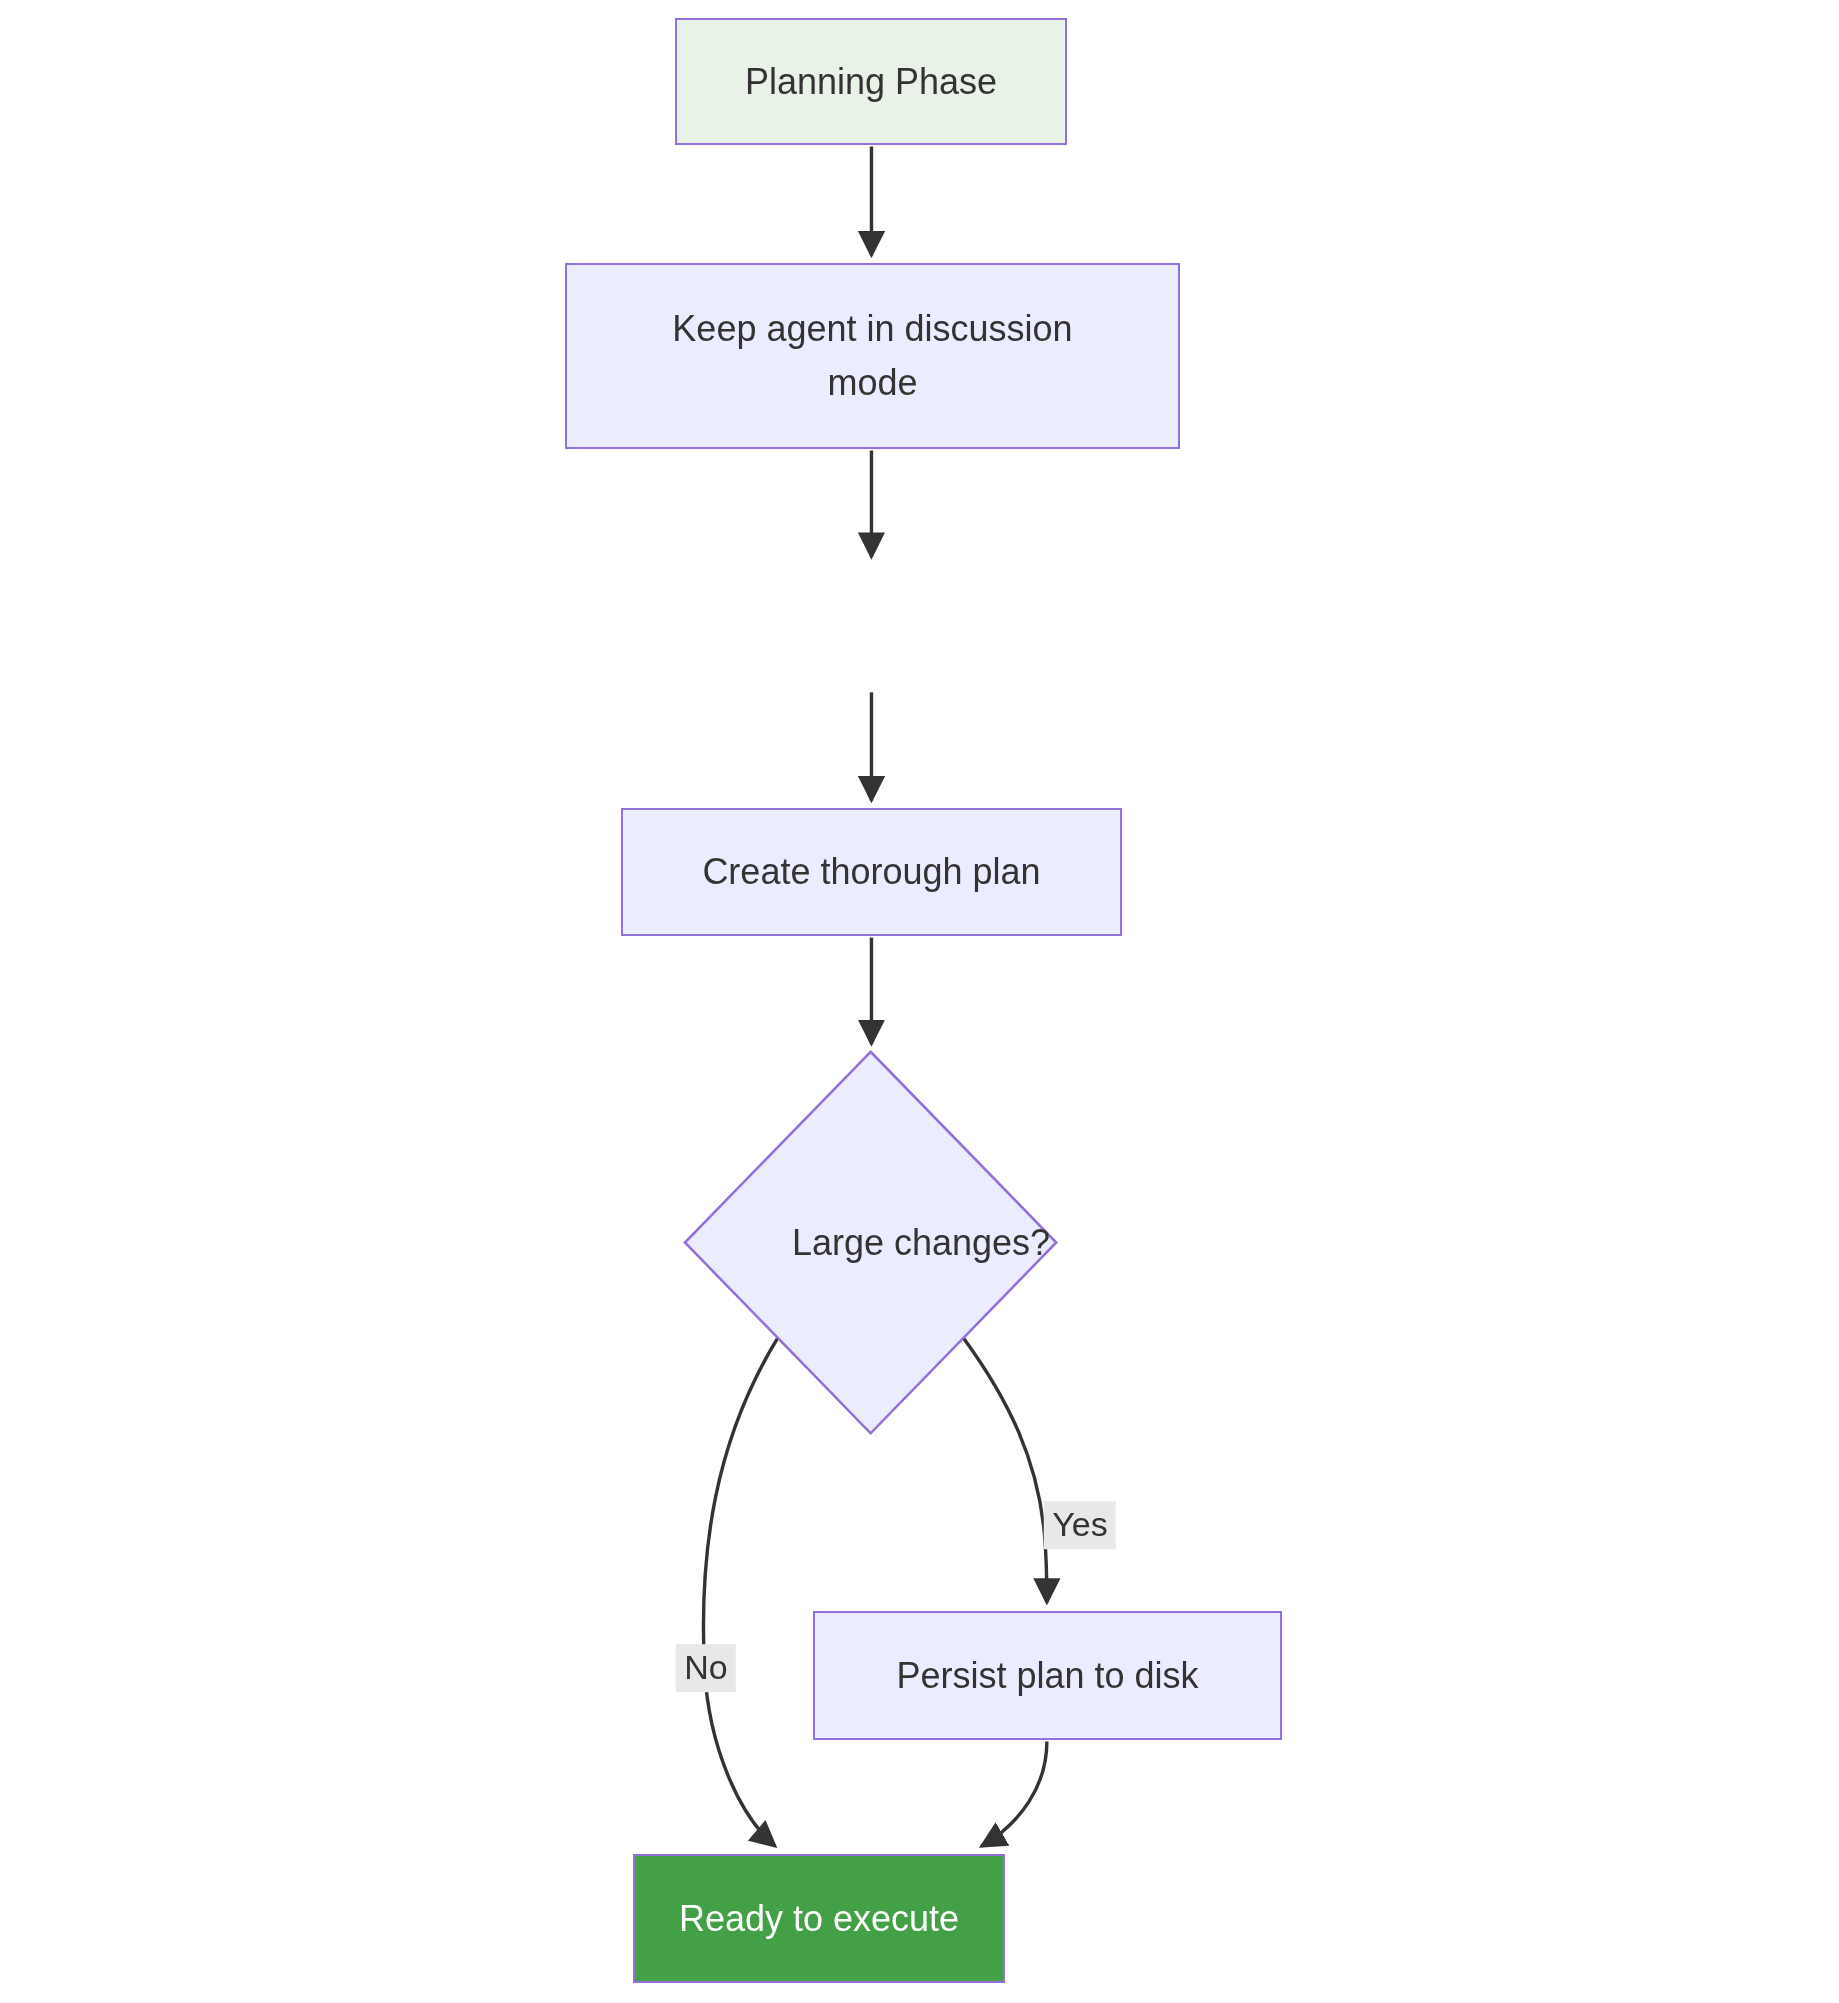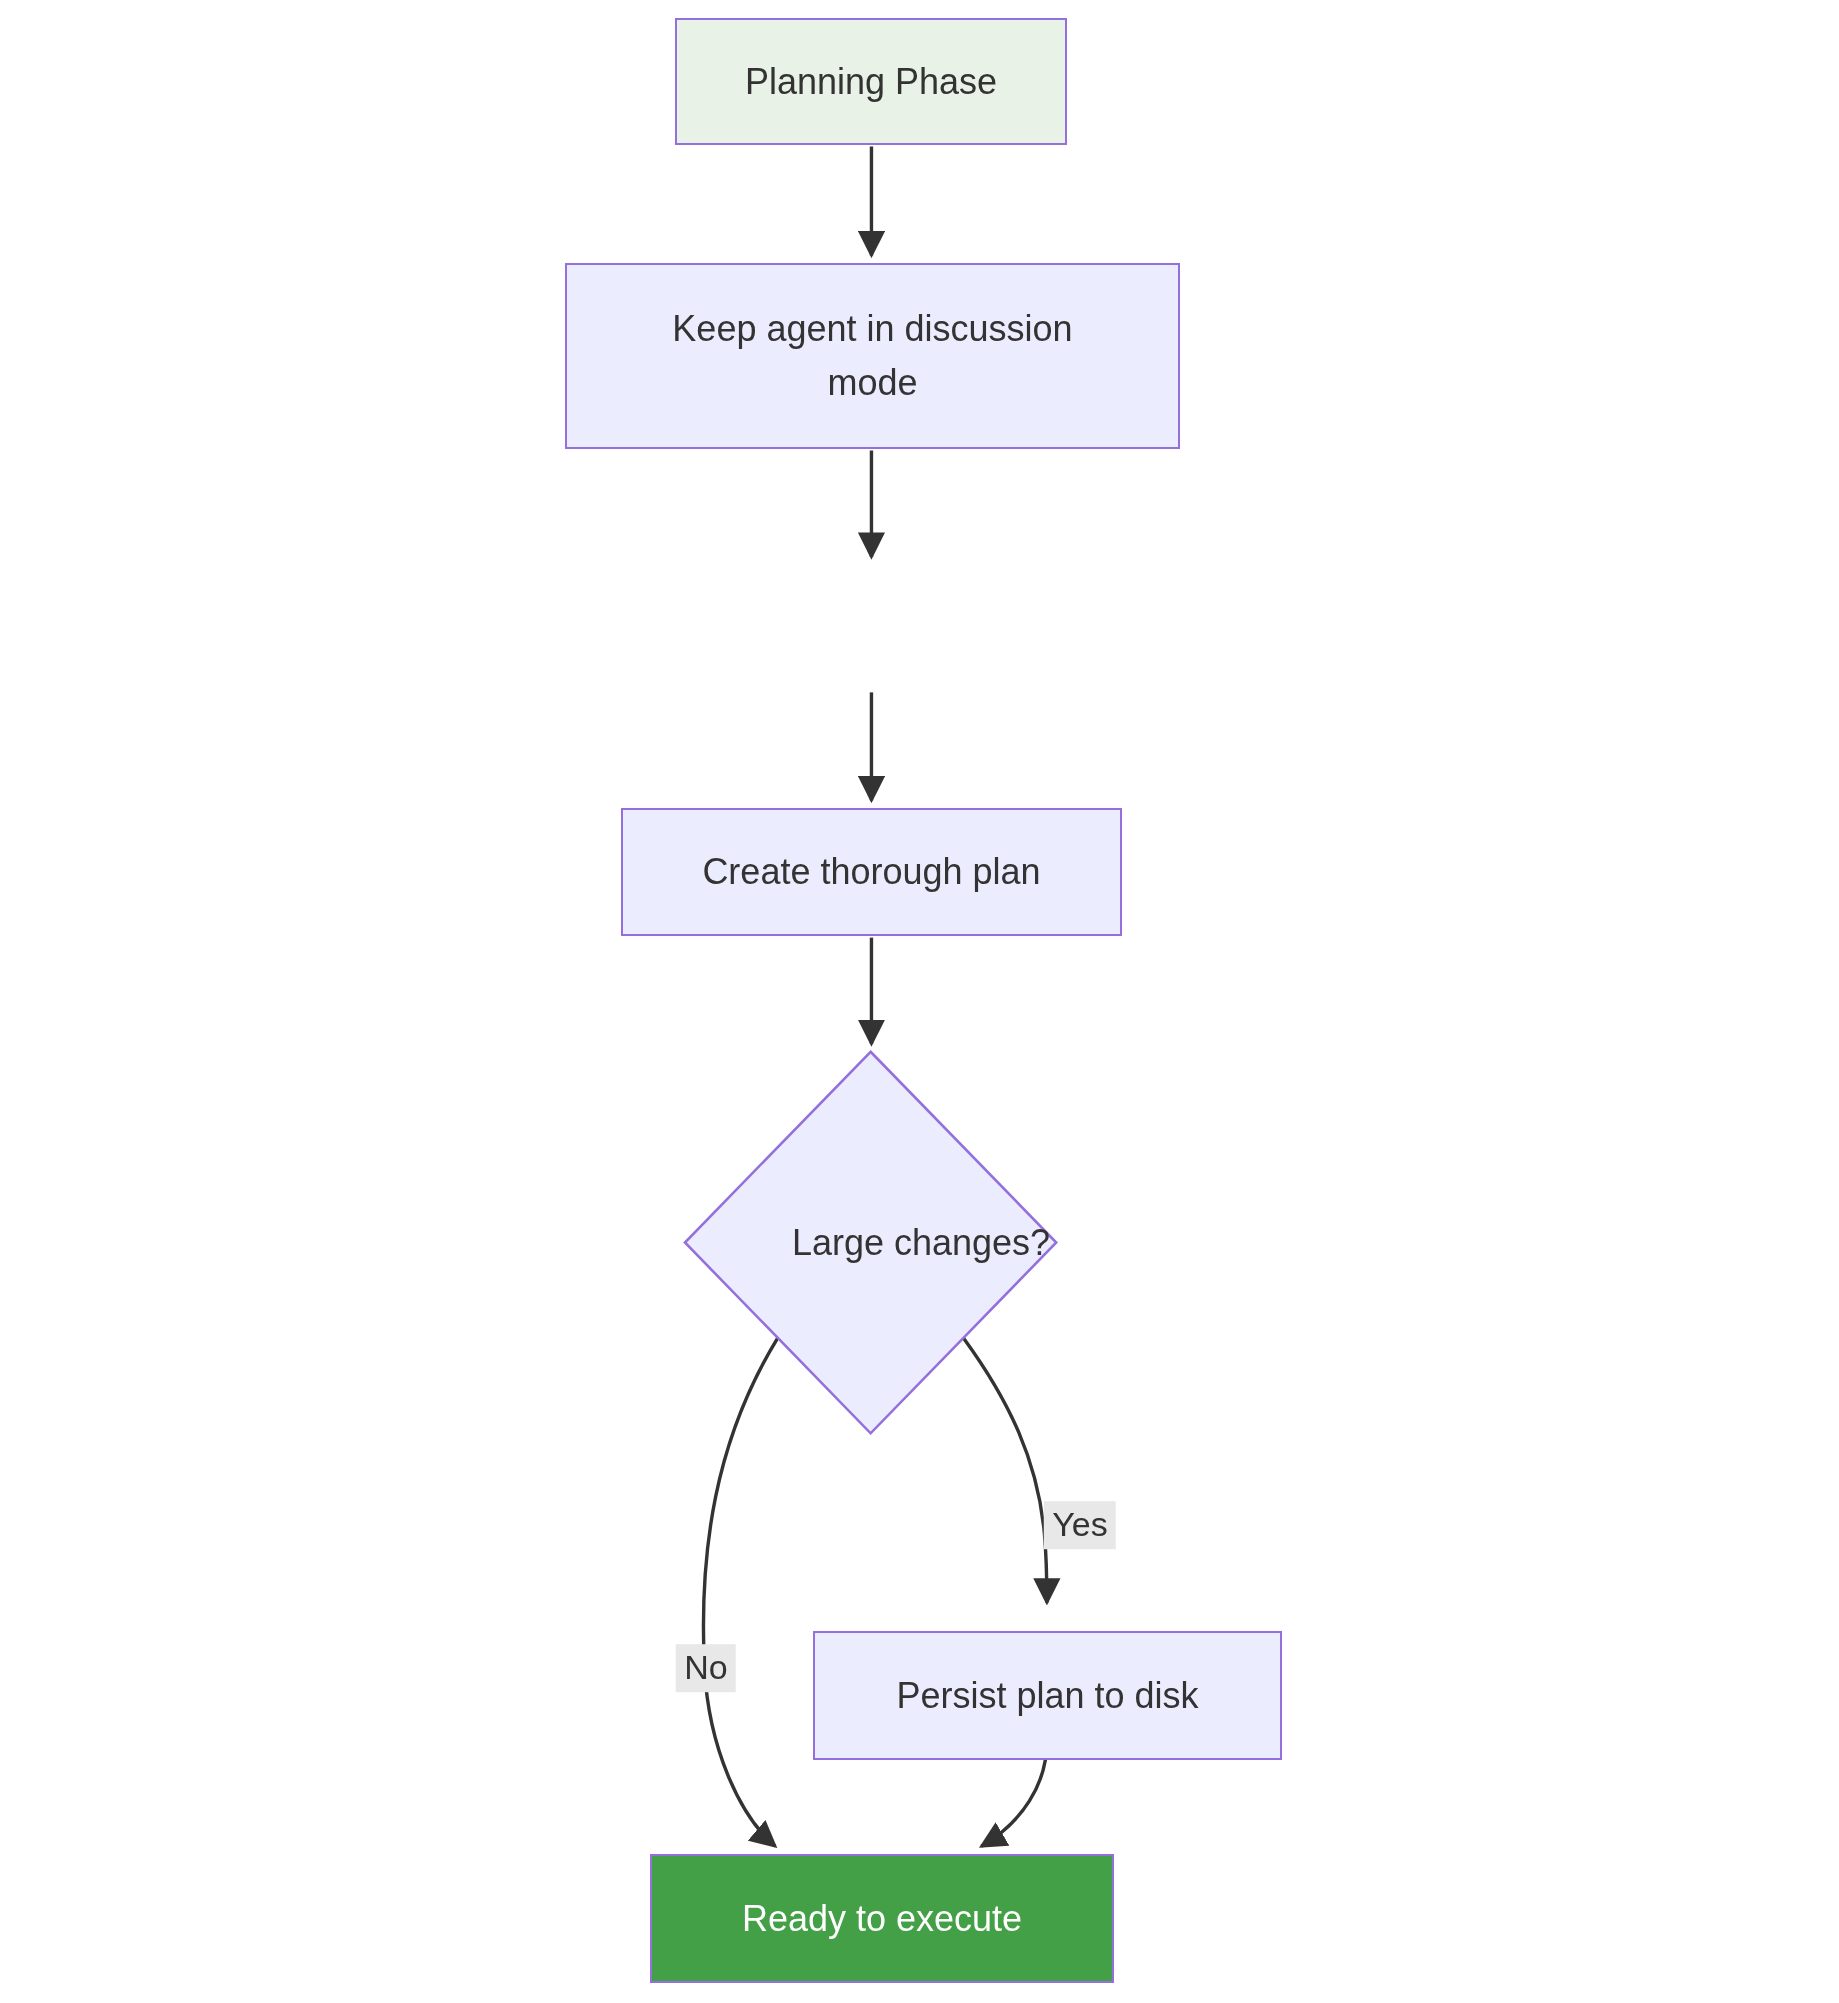--- a/index.html
+++ b/index.html
@@ -115,25 +115,25 @@
 
 
   <div class="node" style="left:621px; top:808px; width:501px; height:128px;">
     <span class="node-label">Create thorough plan</span>
   </div>
 
   <div class="node--decision-label" style="left:921px; top:1243px;">
     <span class="node-label">Large changes?</span>
   </div>
 
-  <div class="node" style="left:813px; top:1611px; width:469px; height:129px;margin-top:20px;">
+  <div class="node" style="left:813px; top:1611px; width:469px; height:129px;">
     <span class="node-label">Persist plan to disk</span>
   </div>
 
-  <div class="node node--end" style="left:650px; top:1854px; width:464px; height:129px;">
+  <div class="node node--end" style="left:633px; top:1854px; width:372px; height:129px;">
     <span class="node-label">Ready to execute</span>
   </div>
 
   <div class="edge-label" style="left:1044px; top:1525px;margin-left:36px;">Yes</div>
 
   <div class="edge-label" style="left:706px; top:1668px;">No</div>
 
 </div>
 
 

